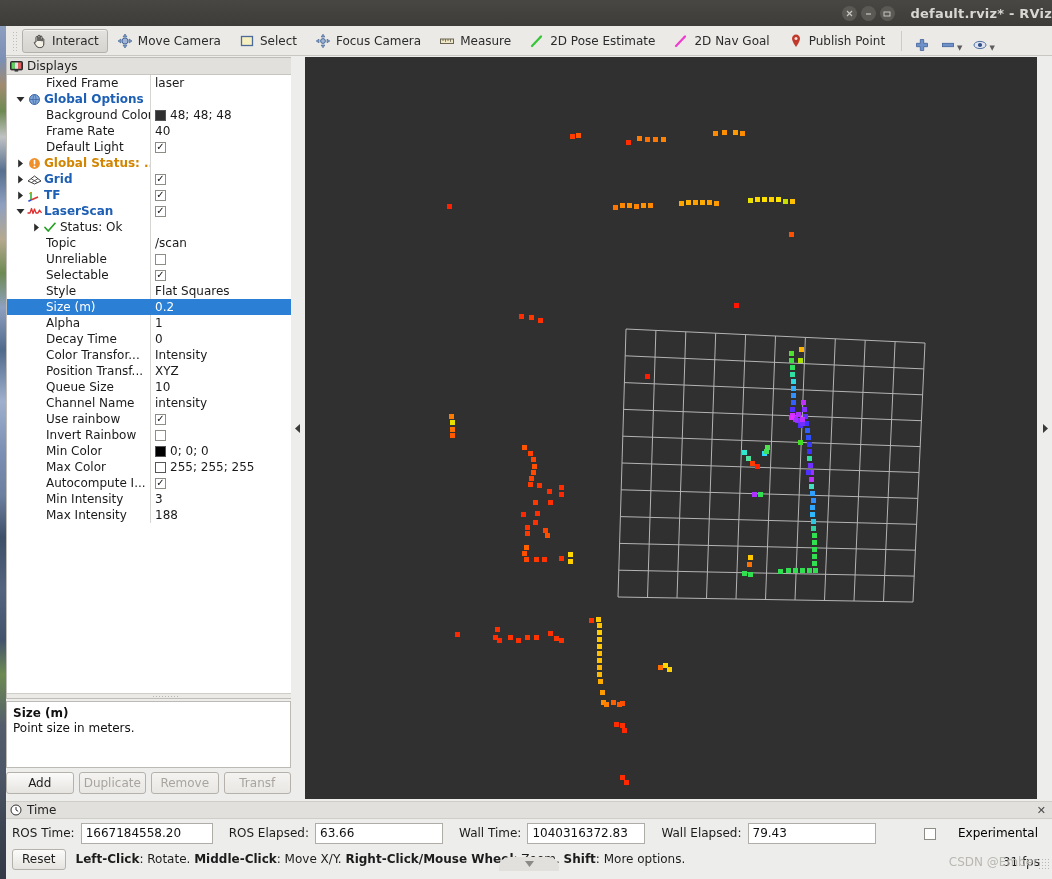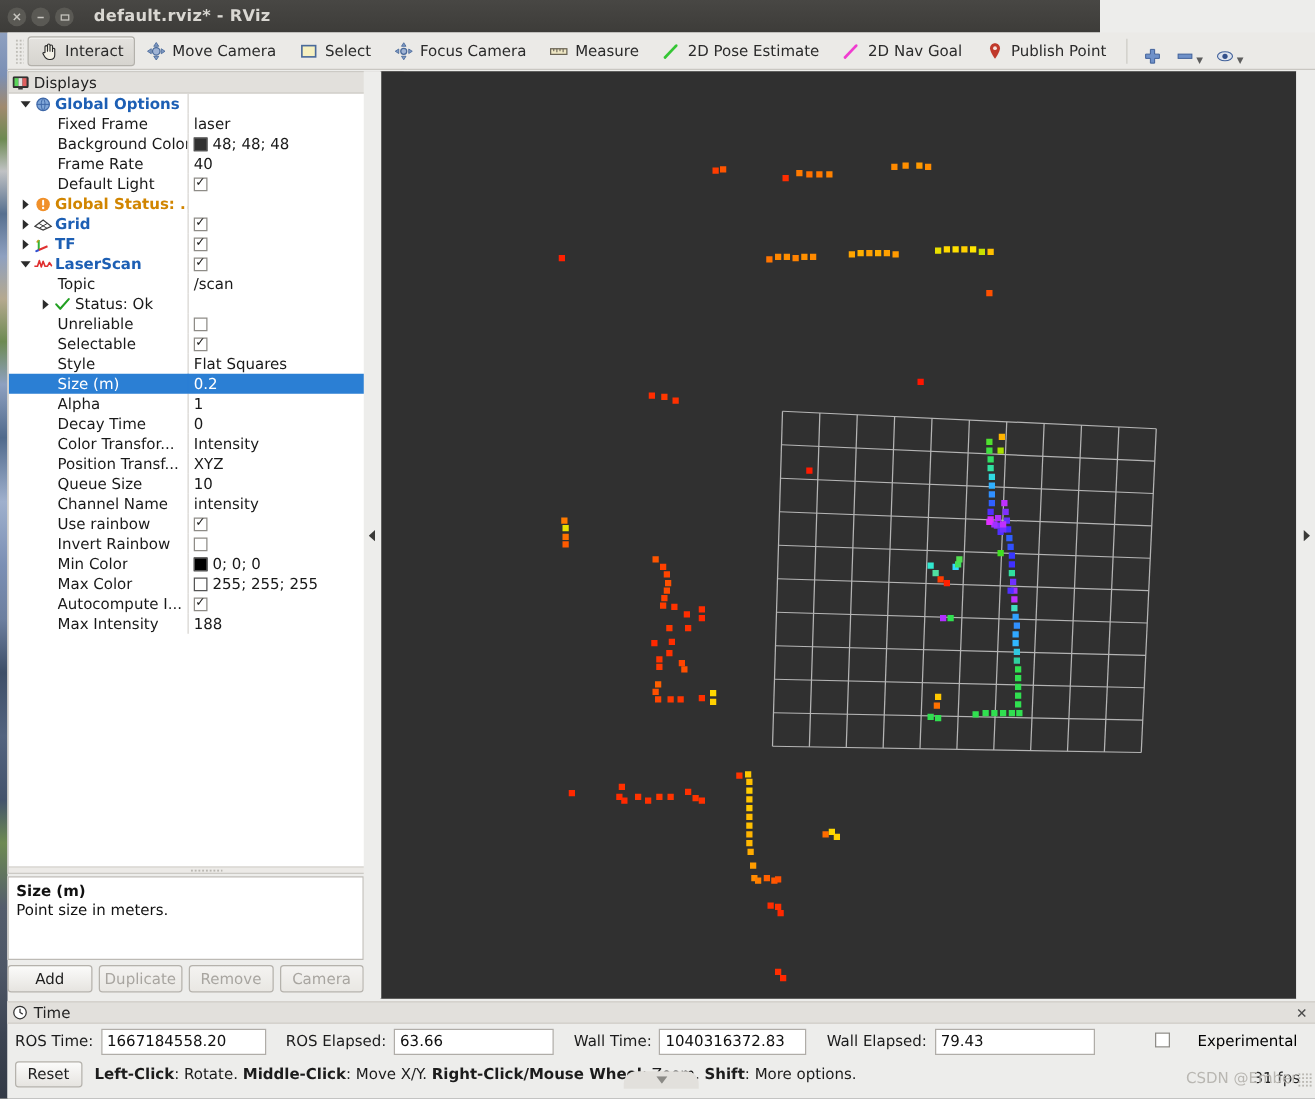--- a/index.html
+++ b/index.html
@@ -25,23 +25,23 @@
     background: linear-gradient(180deg,
       #8ea0c0 0%, #7b8fb4 4%, #a08a6e 7%, #6d8a52 10%, #c0c2c4 13%,
       #57708f 17%, #8ea0c0 21%, #b5a98f 25%, #6d8a52 29%, #8ea0c0 33%,
       #506a8c 38%, #9fb0cd 44%, #7b8fb4 50%, #6d7f9f 55%, #3e4f68 60%,
       #54647f 66%, #44536c 72%, #6d8a52 76%, #545d6c 82%, #4d5666 88%,
       #3c4452 94%, #333a46 100%);
   }
 
   
   .titlebar {
-    position: absolute; left: 0; top: 0; width: 880px; height: 26px;
+    position: absolute; left: 0; top: 0; width: 1052px; height: 26px;
     background: linear-gradient(180deg, #484744 0%, #3d3c39 100%);
-    display: flex; align-items: center;
+    display: flex; align-items: center; justify-content: flex-end;
   }
   .wbtns { display: flex; align-items: center; gap: 4px; margin-left: 6px; }
   .wbtn {
     width: 15px; height: 15px; border-radius: 50%;
     background: #5a5954;
     display: flex; align-items: center; justify-content: center;
     color: #c8c6c0; font-size: 9px; line-height: 1;
   }
   .wbtn svg { display:block; }
   .wtitle {
@@ -180,21 +180,21 @@
   .tl { font-size:12px; color:#1c1c1c; margin-right:6px; white-space:nowrap; }
   .tinput {
     height:21px; border:1px solid #b0ada8; background:#fff;
     font-size:12px; color:#111; display:flex; align-items:center;
     padding:0 4px; margin-right:16px;
   }
   .tinput.w1 { width:132px; }
   .tinput.w2 { width:128px; }
   .tinput.w3 { width:118px; }
   .tinput.w4 { width:128px; }
-  .expwrap { margin-left:auto; display:flex;align-items:flex-start;gap:22px; padding-right:8px;}
+  .expwrap { margin-left:auto; display:flex;align-items:flex-end;gap:22px; padding-right:8px;}
   .expwrap .chk { width:12px;height:12px; }
 
   .hintrow { display:flex; align-items:center; height:24px; padding:0 6px; position:relative; }
   .resetbtn {
     height:21px; padding:0 9px; border:1px solid #b5b2ac; border-radius:3px;
     background: linear-gradient(180deg,#fbfbfa,#e6e4e0);
     font-size:12px; color:#1d1d1d; display:flex;align-items:center;
     margin-right:10px;
   }
   .hint { font-size:12px; color:#1c1c1c; }
@@ -361,44 +361,44 @@
           <rect x="8" y="1.5" width="3.2" height="6.3" fill="#e06060"></rect>
           <rect x="4.6" y="9" width="3.6" height="1.6" fill="#3a3a3a"></rect>
         </svg>
       </span>
       <span class="ph-title">Displays</span>
       <span class="ph-close">✕</span>
     </div>
     <div class="tree" id="tree">
         <div class="trow">
           <div class="tcol-name">
+            <span class="arrow" style="margin-left: 22px;"></span>
+            <span style="width: 4px; flex: 0 0 auto;"></span>
+            <span class="tlabel">Fixed Frame</span>
+          </div>
+          <div class="tcol-val">
+            <span>laser</span>
+          </div>
+        </div>
+        <div class="trow">
+          <div class="tcol-name">
             <span class="arrow" style="margin-left: 6px;">
               <svg width="9" height="7" viewBox="0 0 9 7">
                 <path d="M0.5 1 L8.5 1 L4.5 6 Z" fill="#2c2c2c"></path>
               </svg>
             </span>
             <span class="ticon">
               <svg width="13" height="13" viewBox="0 0 13 13">
                 <circle cx="6.5" cy="6.5" r="5" fill="#7fa6d8" stroke="#3f68a8" stroke-width="1"></circle>
                 <path d="M1.5 6.5h10M6.5 1.5c2 2.4 2 7.6 0 10M6.5 1.5c-2 2.4-2 7.6 0 10" stroke="#3f68a8" stroke-width=".8" fill="none"></path>
               </svg>
             </span>
             <span class="tlabel blue">Global Options</span>
           </div>
           <div class="tcol-val"></div>
-        </div>
-        <div class="trow">
-          <div class="tcol-name">
-            <span class="arrow" style="margin-left: 22px;"></span>
-            <span style="width: 4px; flex: 0 0 auto;"></span>
-            <span class="tlabel">Fixed Frame</span>
-          </div>
-          <div class="tcol-val">
-            <span>laser</span>
-          </div>
         </div>
         <div class="trow">
           <div class="tcol-name">
             <span class="arrow" style="margin-left: 22px;"></span>
             <span style="width: 4px; flex: 0 0 auto;"></span>
             <span class="tlabel">Background Color</span>
           </div>
           <div class="tcol-val">
             <span class="swatch" style="background: rgb(48, 48, 48);"></span>
             <span>48; 48; 48</span>
@@ -495,48 +495,48 @@
               </svg>
             </span>
             <span class="tlabel blue">LaserScan</span>
           </div>
           <div class="tcol-val">
             <span class="chk">✓</span>
           </div>
         </div>
         <div class="trow">
           <div class="tcol-name">
-            <span class="arrow" style="margin-left: 22px;"></span>
-            <span style="width: 4px; flex: 0 0 auto;"></span>
-            <span class="tlabel">Topic</span>
-          </div>
-          <div class="tcol-val">
-            <span>/scan</span>
-          </div>
-        </div>
-        <div class="trow">
-          <div class="tcol-name">
             <span class="arrow" style="margin-left: 22px;">
               <svg width="7" height="9" viewBox="0 0 7 9">
                 <path d="M1.2 0.5 L6 4.5 L1.2 8.5 Z" fill="#2c2c2c"></path>
               </svg>
             </span>
             <span class="ticon">
               <svg width="12" height="11" viewBox="0 0 12 11">
                 <path d="M1 5.5 L4.2 9 L11 1.3" stroke="#23a023" stroke-width="1.7" fill="none" stroke-linecap="round" stroke-linejoin="round"></path>
               </svg>
             </span>
             <span class="tlabel">Status: Ok</span>
           </div>
           <div class="tcol-val"></div>
         </div>
         <div class="trow">
           <div class="tcol-name">
             <span class="arrow" style="margin-left: 22px;"></span>
             <span style="width: 4px; flex: 0 0 auto;"></span>
+            <span class="tlabel">Topic</span>
+          </div>
+          <div class="tcol-val">
+            <span>/scan</span>
+          </div>
+        </div>
+        <div class="trow">
+          <div class="tcol-name">
+            <span class="arrow" style="margin-left: 22px;"></span>
+            <span style="width: 4px; flex: 0 0 auto;"></span>
             <span class="tlabel">Unreliable</span>
           </div>
           <div class="tcol-val">
             <span class="chk"></span>
           </div>
         </div>
         <div class="trow">
           <div class="tcol-name">
             <span class="arrow" style="margin-left: 22px;"></span>
             <span style="width: 4px; flex: 0 0 auto;"></span>
@@ -669,20 +669,30 @@
           </div>
         </div>
         <div class="trow">
           <div class="tcol-name">
             <span class="arrow" style="margin-left: 22px;"></span>
             <span style="width: 4px; flex: 0 0 auto;"></span>
             <span class="tlabel">Autocompute I...</span>
           </div>
           <div class="tcol-val">
             <span class="chk">✓</span>
+          </div>
+        </div>
+        <div class="trow">
+          <div class="tcol-name">
+            <span class="arrow" style="margin-left: 22px;"></span>
+            <span style="width: 4px; flex: 0 0 auto;"></span>
+            <span class="tlabel">Min Intensity</span>
+          </div>
+          <div class="tcol-val">
+            <span>3</span>
           </div>
         </div>
         <div class="trow">
           <div class="tcol-name">
             <span class="arrow" style="margin-left: 22px;"></span>
             <span style="width: 4px; flex: 0 0 auto;"></span>
             <span class="tlabel">Max Intensity</span>
           </div>
           <div class="tcol-val">
             <span>188</span>
@@ -696,21 +706,21 @@
 
   <div class="helpbox">
     <div class="h1">Size (m)</div>
     <div class="h2">Point size in meters.</div>
   </div>
 
   <div class="btnrow" id="btnrow">
       <div class="pbtn">Add</div>
       <div class="pbtn disabled">Duplicate</div>
       <div class="pbtn disabled">Remove</div>
-      <div class="pbtn disabled">Camera</div>
+      <div class="pbtn disabled">Transf</div>
     </div>
 
   <div class="view3d" id="view3d">
     <svg id="gridsvg" width="733" height="742" style="position:absolute;left:0;top:0">
         <line x1="322.0" y1="272.0" x2="314.0" y2="540.0" stroke="#b4b4b4" stroke-width="1"></line>
         <line x1="322.0" y1="272.0" x2="621.0" y2="286.0" stroke="#b4b4b4" stroke-width="1"></line>
         <line x1="351.9" y1="273.4" x2="343.5" y2="540.5" stroke="#b4b4b4" stroke-width="1"></line>
         <line x1="321.2" y1="298.8" x2="619.8" y2="311.9" stroke="#b4b4b4" stroke-width="1"></line>
         <line x1="381.8" y1="274.8" x2="373.0" y2="541.0" stroke="#b4b4b4" stroke-width="1"></line>
         <line x1="320.4" y1="325.6" x2="618.6" y2="337.8" stroke="#b4b4b4" stroke-width="1"></line>

